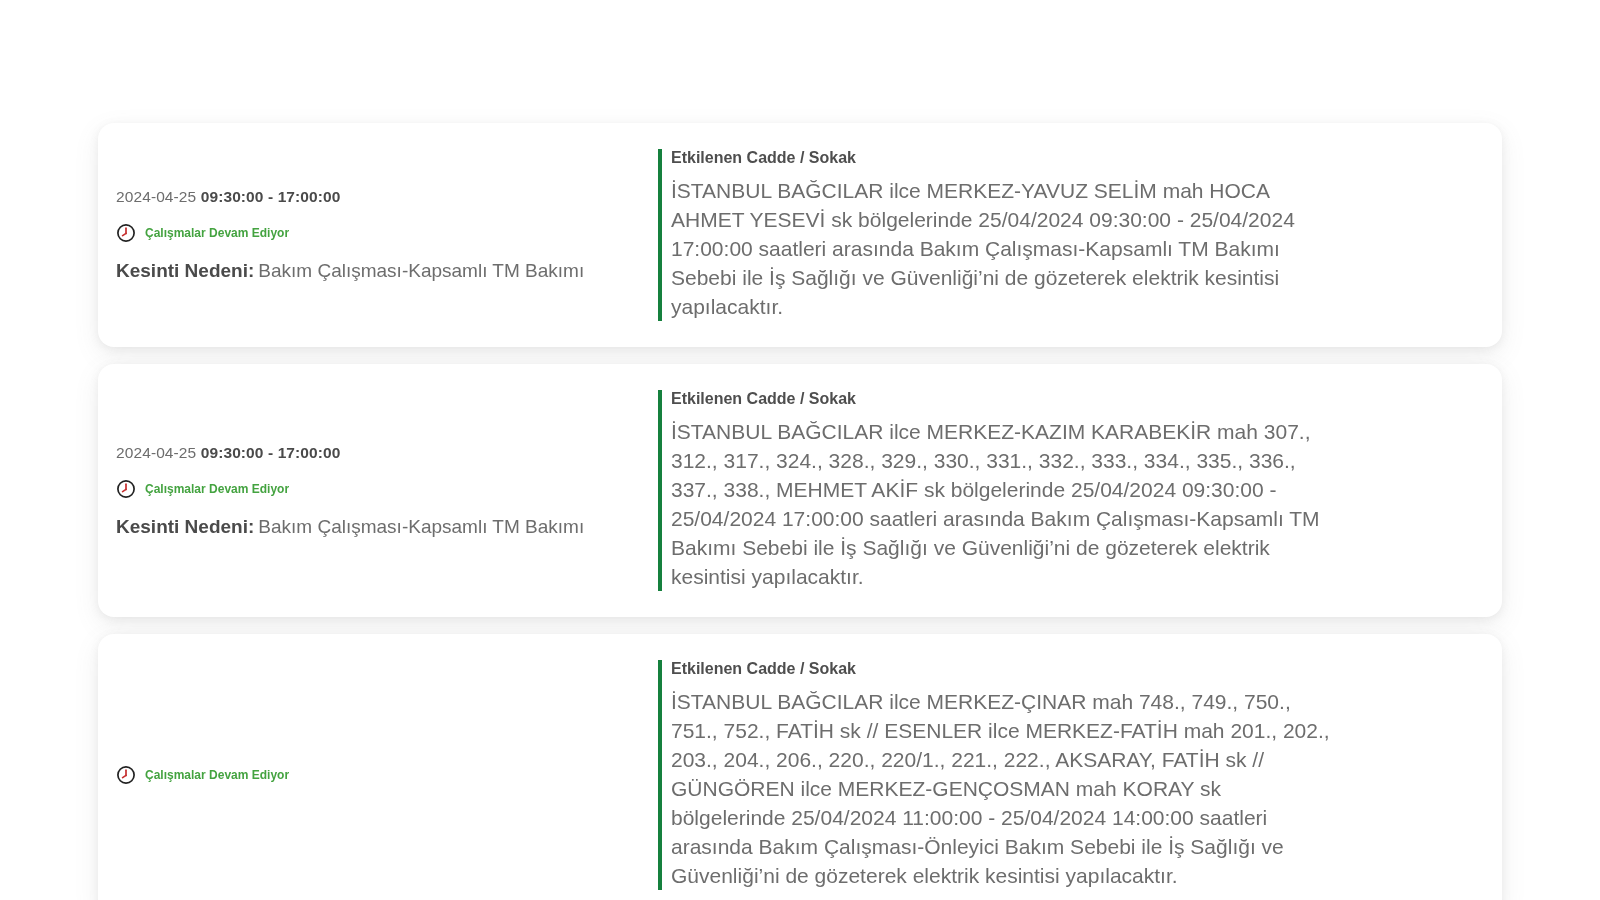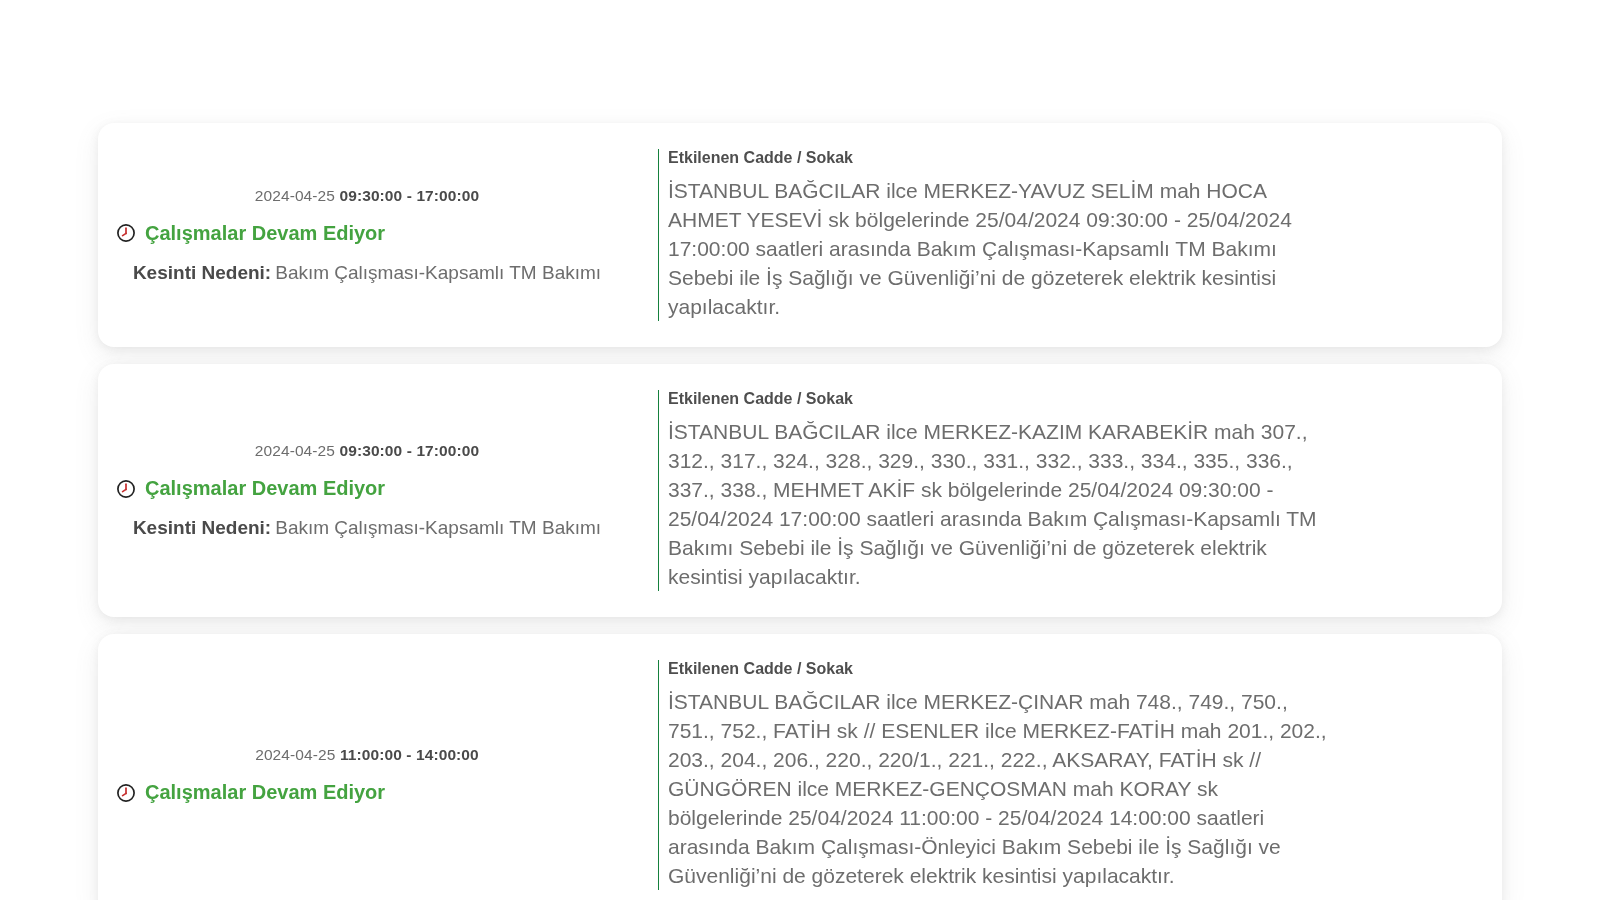--- a/index.html
+++ b/index.html
@@ -30,56 +30,55 @@
   }
   .card-left {
     width: 560px;
     flex-shrink: 0;
     padding-left: 18px;
     padding-right: 40px;
     display: flex;
     flex-direction: column;
     justify-content: center;
     gap: 17px;
-    text-align: center;
   }
   .row-date {
     font-size: 15.5px;
     color: #6d6d6d;
     letter-spacing: 0.1px;
   }
   .row-date .time {
     font-weight: 700;
     color: #4a4a4a;
   }
   .row-status {
     display: flex;
     align-items: center;
     gap: 9px;
   }
   .status-text {
     color: var(--status-green, #44a340);
     font-weight: 700;
-    font-size: 20px;
+    font-size: 12px;
   }
   .clock-svg { display: block; }
   .clock-face { stroke: #222222; fill: none; }
   .clock-hand { stroke: var(--clock-hand-red, #c62f2f); stroke-linecap: round; }
   .row-reason {
     font-size: 19px;
     color: #6d6d6d;
   }
   .row-reason .label {
     font-weight: 700;
     color: #4a4a4a;
     margin-right: 4px;
   }
   .card-right {
     flex: 1;
-    border-left: 1px solid #15803d;
+    border-left: 4px solid #15803d;
     padding: 0 172px 0 9px;
   }
   .right-heading {
     margin: 0 0 9px 0;
     font-size: 16px;
     font-weight: 700;
     color: #4e4e4e;
   }
   .right-desc {
     margin: 0;
@@ -137,24 +136,20 @@
       </div>
     </div>
     <div class="card-right">
       <h3 class="right-heading">Etkilenen Cadde / Sokak</h3>
       <p class="right-desc">İSTANBUL BAĞCILAR ilce MERKEZ-KAZIM KARABEKİR mah 307., 312., 317., 324., 328., 329., 330., 331., 332., 333., 334., 335., 336., 337., 338., MEHMET AKİF sk bölgelerinde 25/04/2024 09:30:00 - 25/04/2024 17:00:00 saatleri arasında Bakım Çalışması-Kapsamlı TM Bakımı Sebebi ile İş Sağlığı ve Güvenliği’ni de gözeterek elektrik kesintisi yapılacaktır.</p>
     </div>
   </div>
 
   <div class="card">
     <div class="card-left">
-      <div class="row-date">
-        <span>2024-04-25</span>
-        <span class="time">11:00:00 - 14:00:00</span>
-      </div>
       <div class="row-status">
         <svg class="clock-svg" width="20" height="20" viewBox="0 0 20 20" aria-hidden="true">
           <circle class="clock-face" cx="10" cy="10" r="8.1" stroke-width="1.7"></circle>
           <line class="clock-hand" x1="10" y1="10.4" x2="10" y2="5.2" stroke-width="1.7"></line>
           <line class="clock-hand" x1="10" y1="10.4" x2="6.6" y2="12.6" stroke-width="1.7"></line>
         </svg>
         <span class="status-text">Çalışmalar Devam Ediyor</span>
       </div>
     </div>
     <div class="card-right">

